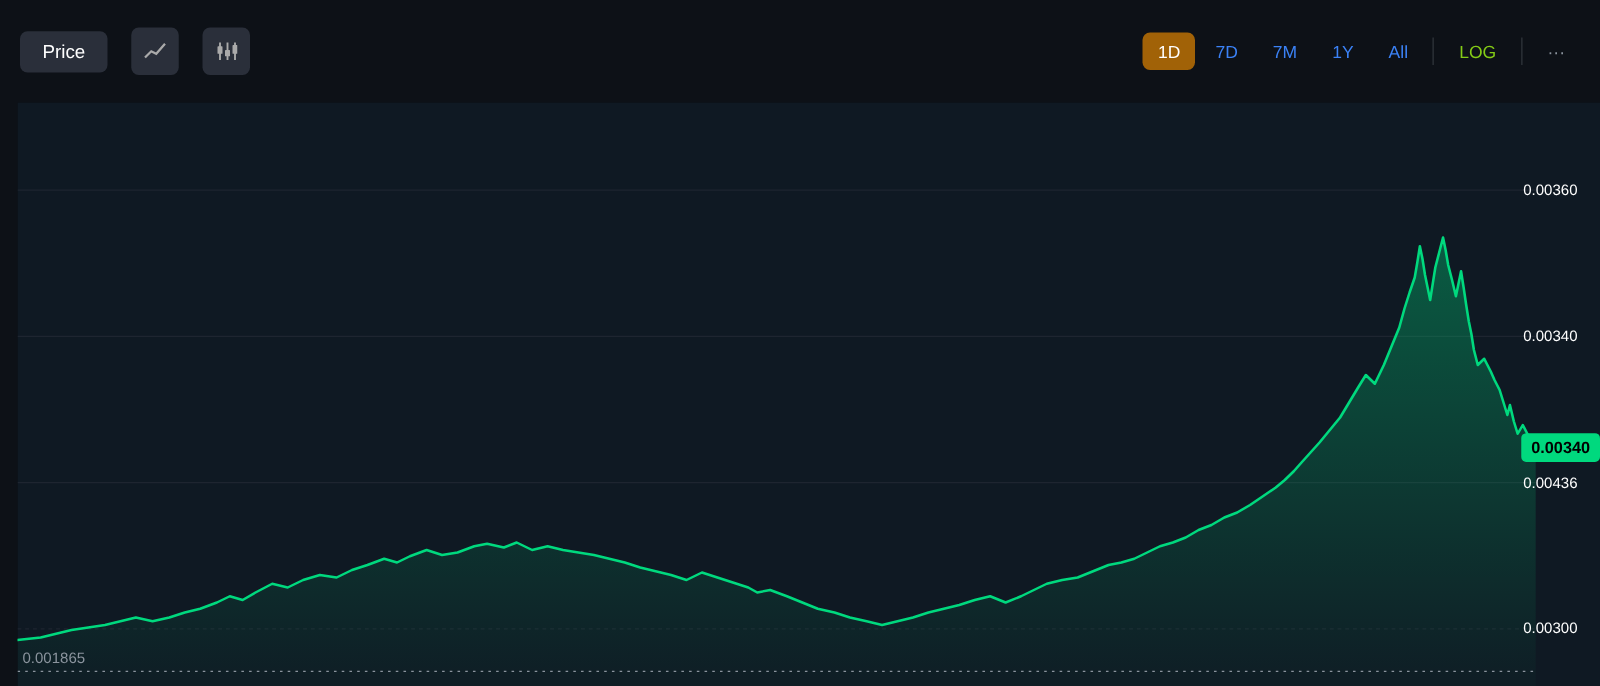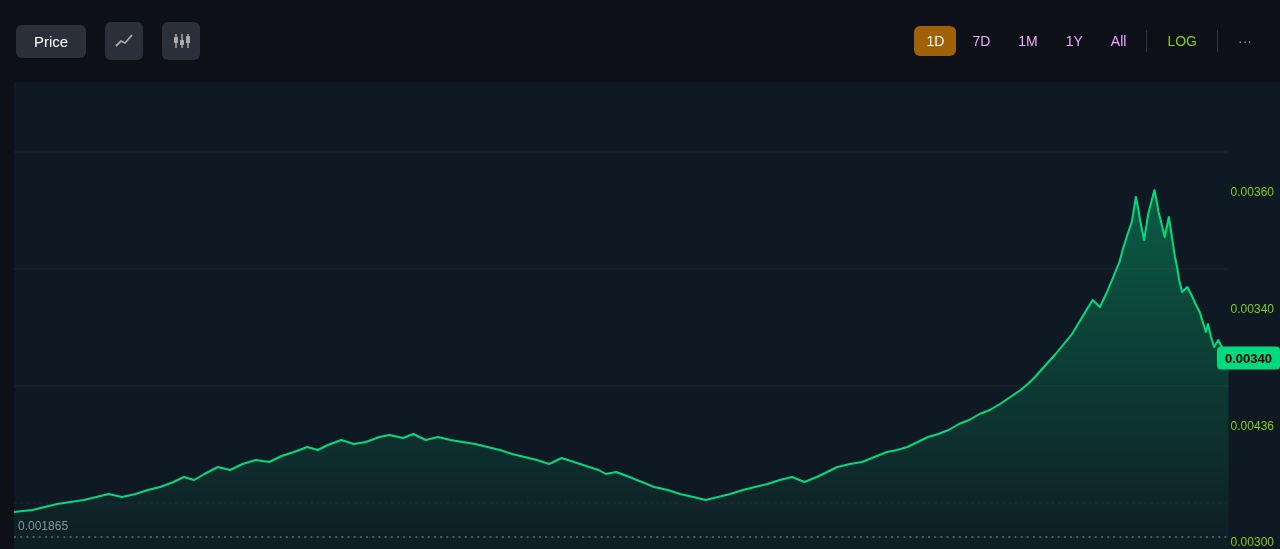--- a/index.html
+++ b/index.html
@@ -75,21 +75,21 @@
     }
 
     .time-btn {
       padding: 7px 12px;
       border-radius: 6px;
       border: none;
       cursor: pointer;
       font-size: 14px;
       font-weight: 500;
       background: transparent;
-      color: #f0abfc;
+      color: #3b82f6;
     }
 
     .time-btn.active {
       background: #a16207;
       color: #ffffff;
     }
 
     .divider-v {
       width: 1px;
       height: 22px;
@@ -140,25 +140,24 @@
       font-size: 13px;
       font-weight: 700;
       padding: 4px 8px;
       border-radius: 4px;
       white-space: nowrap;
       transform: translateY(-50%);
     }
 
     .y-axis-label {
       position: absolute;
-      right: 6px;
-      color: #84cc16;
+      right: 18px;
+      color: #ffffff;
       font-size: 12px;
       transform: translateY(-50%);
-      margin-top: 40px;
     }
 
     .min-label {
       position: absolute;
       left: 4px;
       bottom: 16px;
       color: #8b949e;
       font-size: 12px;
     }
   </style>
@@ -183,21 +182,21 @@
           <rect x="8" y="8" width="4" height="5" rx="0.5" fill="#aaa" stroke="none"></rect>
           <line x1="16" y1="2" x2="16" y2="16"></line>
           <rect x="14" y="4" width="4" height="7" rx="0.5" fill="#aaa" stroke="none"></rect>
         </svg>
       </button>
     </div>
 
     <div class="toolbar-right">
       <button class="time-btn active">1D</button>
       <button class="time-btn">7D</button>
-      <button class="time-btn">1M</button>
+      <button class="time-btn">7M</button>
       <button class="time-btn">1Y</button>
       <button class="time-btn">All</button>
       <div class="divider-v"></div>
       <button class="log-btn">LOG</button>
       <div class="divider-v"></div>
       <button class="more-btn">···</button>
     </div>
   </div>
 
   <div class="chart-area">

